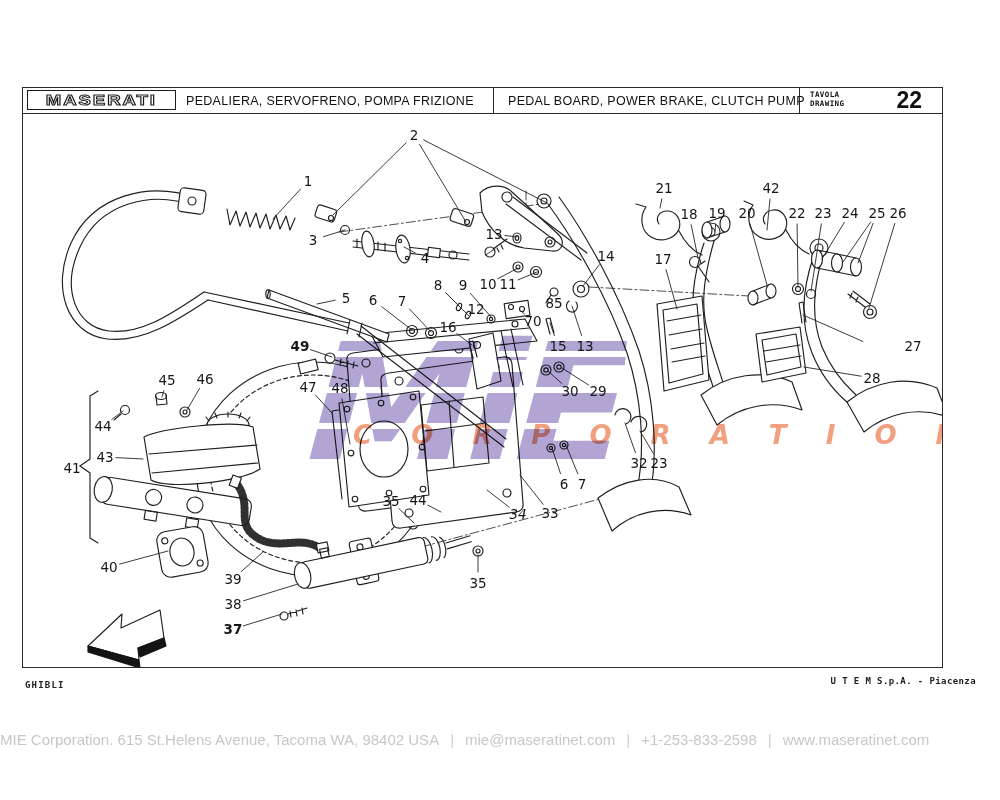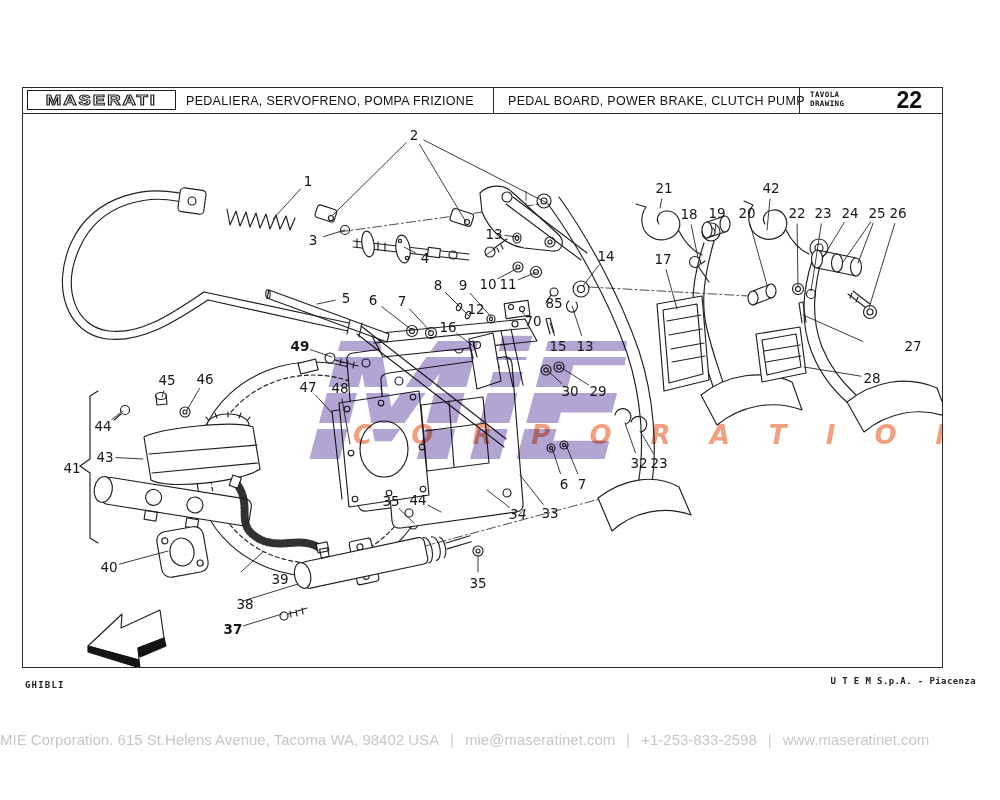--- a/index.html
+++ b/index.html
@@ -403,22 +403,22 @@
         <span class="callout" style="left: 658px; top: 462px;">23</span>
         <span class="callout" style="left: 638px; top: 462px;">32</span>
         <span class="callout" style="left: 563px; top: 483px;">6</span>
         <span class="callout" style="left: 581px; top: 483px;">7</span>
         <span class="callout" style="left: 549px; top: 512px;">33</span>
         <span class="callout" style="left: 517px; top: 513px; font-style: italic;">34</span>
         <span class="callout" style="left: 390px; top: 500px;">35</span>
         <span class="callout" style="left: 417px; top: 499px;">44</span>
         <span class="callout" style="left: 477px; top: 582px;">35</span>
         <span class="callout" style="left: 232px; top: 628px; font-weight: bold;">37</span>
-        <span class="callout" style="left: 232px; top: 603px; margin-left: 12px;">38</span>
-        <span class="callout" style="left: 232px; top: 578px; margin-left: 47px;">39</span>
+        <span class="callout" style="left: 232px; top: 603px;">38</span>
+        <span class="callout" style="left: 232px; top: 578px;">39</span>
         <span class="callout" style="left: 108px; top: 566px;">40</span>
         <span class="callout" style="left: 71px; top: 467px;">41</span>
         <span class="callout" style="left: 104px; top: 456px;">43</span>
         <span class="callout" style="left: 102px; top: 425px;">44</span>
         <span class="callout" style="left: 166px; top: 379px;">45</span>
         <span class="callout" style="left: 204px; top: 378px;">46</span>
         <span class="callout" style="left: 307px; top: 386px;">47</span>
         <span class="callout" style="left: 339px; top: 387px;">48</span>
         <span class="callout" style="left: 299px; top: 345px; font-weight: bold;">49</span>
         <span class="callout" style="left: 532px; top: 320px;">70</span>

